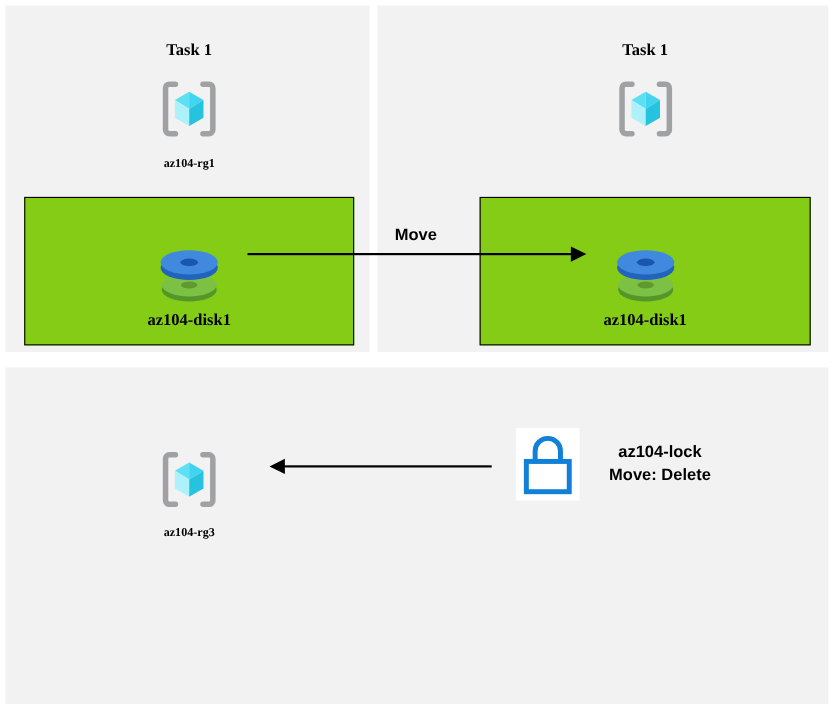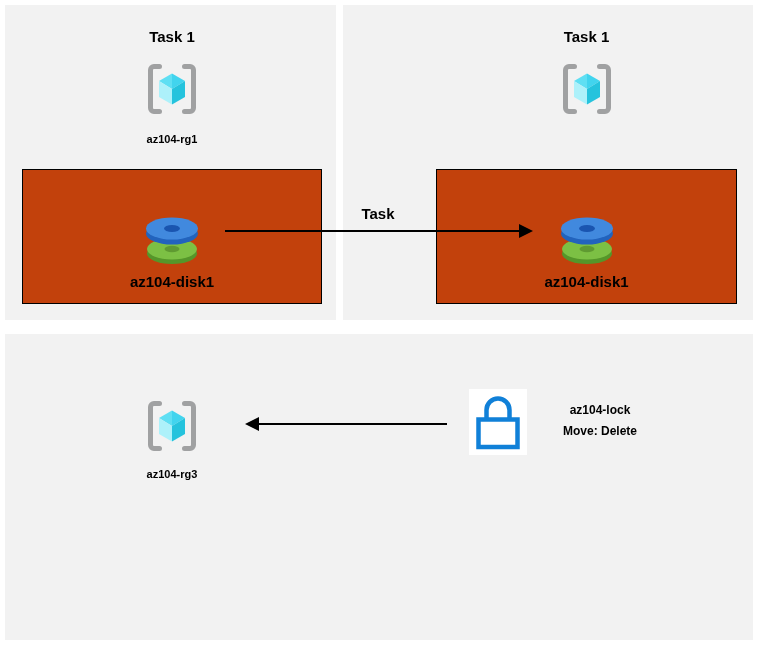--- a/index.html
+++ b/index.html
@@ -6,51 +6,51 @@
   body {
     width:757px; height:653px; position:relative; background:#ffffff;
     font-family:"Liberation Sans", sans-serif; font-weight:bold; color:#000;
     overflow:hidden;
   }
   .panel { position:absolute; background:#f2f2f2; }
   #panel1 { left:5px;   top:5px;   width:331px; height:315px; }
   #panel2 { left:343px; top:5px;   width:410px; height:315px; }
   #panel3 { left:5px;   top:334px; width:748px; height:306px; }
 
-  .col { position:absolute; top:6px; height:100%; }
+  .col { position:absolute; top:16px; height:100%;font-family:Liberation Serif, serif; }
   #panel1 .col { left:17px; width:300px; }
   #panel2 .col { left:93px; width:301px; }
   #panel3 .col { left:17px; width:300px; }
 
   .title   { position:absolute; top:17px;  width:100%; text-align:center; font-size:15px; }
   #panel3 .title { top:23px; }
   .rg-icon { position:absolute; top:50px;  left:50%; transform:translateX(-50%); width:54px; height:56px; }
   #panel3 .rg-icon { top:58px; }
   .rg-label{ position:absolute; top:122px; width:100%; text-align:center; font-size:11px; }
   #panel3 .rg-label { top:128px; }
 
   .disk-box { position:absolute; top:158px; left:0; width:100%; height:135px;
-              border:1.5px solid #000; box-sizing:border-box; background:#c2410c; }
+              border:1.5px solid #000; box-sizing:border-box; background:#84cc16; }
   #panel3 .disk-box { top:164px; height:139px; }
   .disk-icon { position:absolute; top:42px; left:50%; transform:translateX(-50%); width:56px; height:54px; }
   .disk-label{ position:absolute; top:103px; width:100%; text-align:center; font-size:15px; }
   #panel3 .disk-label { top:107px; }
 
   .arrow-line { position:absolute; height:0; border-top:2px solid #000; }
   #move-line  { left:225px; top:230px; width:294px; }
   #move-head  { position:absolute; left:519px; top:224px; width:0; height:0;
                 border-left:14px solid #000; border-top:7px solid transparent; border-bottom:7px solid transparent; }
   #move-label { position:absolute; left:338px; top:205px; width:80px; text-align:center; font-size:15px; }
 
   #lock-line  { left:258px; top:423px; width:189px; }
   #lock-head  { position:absolute; left:245px; top:417px; width:0; height:0;
                 border-right:14px solid #000; border-top:7px solid transparent; border-bottom:7px solid transparent; }
   #lock-box   { position:absolute; left:469px; top:389px; width:58px; height:66px; background:#ffffff; }
   #lock-text  { position:absolute; left:530px; top:400px; width:140px; text-align:center;
-                font-size:12px; line-height:21px; }
+                font-size:15px; line-height:21px; }
 </style>
 </head>
 <body>
 
 <div class="panel" id="panel1">
   <div class="col">
     <div class="title">Task 1</div>
     <span class="rg-icon">
       <svg width="54" height="56" viewBox="0 0 54 56">
         <g stroke="#a0a1a2" stroke-width="5" fill="none" stroke-linecap="round" stroke-linejoin="round">
@@ -124,21 +124,21 @@
         <polygon points="14,20 27,28 27,43.5 14,36" fill="#adf1fa"></polygon>
         <polygon points="40,20 27,28 27,43.5 40,36" fill="#25c3dd"></polygon>
       </svg>
     </span>
     <div class="rg-label">az104-rg3</div>
   </div>
 </div>
 
 <div class="arrow-line" id="move-line"></div>
 <div id="move-head"></div>
-<div id="move-label">Task</div>
+<div id="move-label">Move</div>
 
 <div class="arrow-line" id="lock-line"></div>
 <div id="lock-head"></div>
 <div id="lock-box">
   <svg width="58" height="66" viewBox="0 0 58 66">
     <path d="M17.5 31 V21 A11.5 11.5 0 0 1 40.5 21 V31" fill="none" stroke="#1080d8" stroke-width="4.5"></path>
     <rect x="9.5" y="30.5" width="39" height="27.5" fill="#ffffff" stroke="#1080d8" stroke-width="4.5"></rect>
   </svg>
 </div>
 <div id="lock-text">

